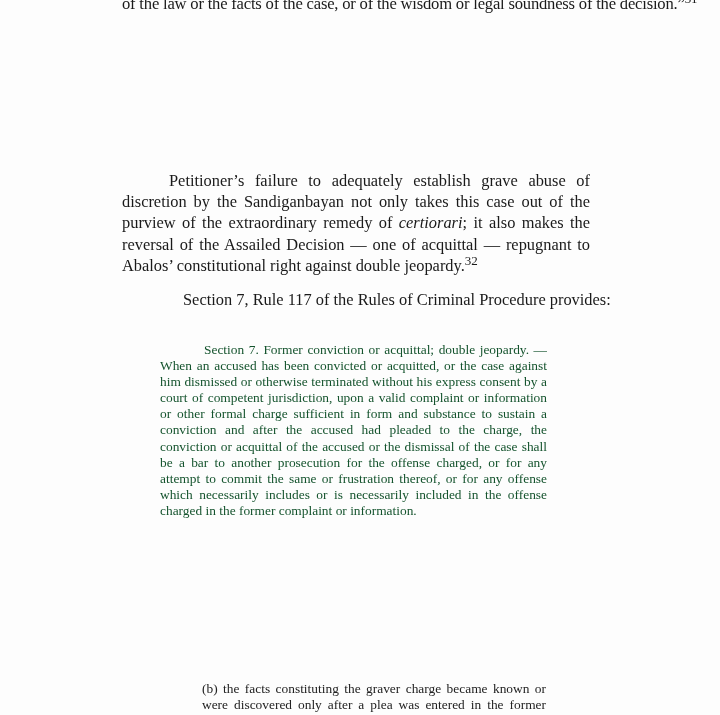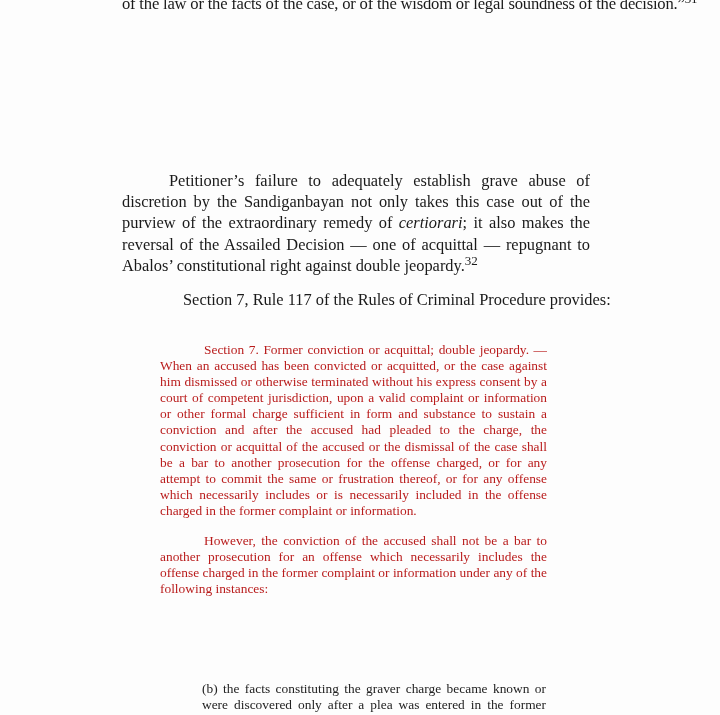--- a/index.html
+++ b/index.html
@@ -66,21 +66,21 @@
       width: 470px;
       font-size: 16.4px;
       line-height: 21px;
       margin-left: 22px;
     }
     .block {
       left: 160px;
       width: 387px;
       font-size: 13.4px;
       line-height: 16.1px;
-      color: #b91c1c;
+      color: #14532d;
     }
     .block-1 { top: 342px; }
     .block-2 { top: 533px; }
     .block-indent { display: inline-block; width: 44px; }
     .sub {
       left: 202px;
       width: 344px;
       font-size: 13.4px;
       line-height: 16.1px;
       color: #222;
@@ -96,18 +96,17 @@
 
   <p class="p quote-tail"><span>of the law or the facts of the case, or of the wisdom or legal soundness of the decision.”</span><sup>31</sup></p>
 
 
   <p class="p body-para"><span class="indent"></span><span>Petitioner’s failure to adequately establish grave abuse of discretion by the Sandiganbayan not only takes this case out of the purview of the extraordinary remedy of </span><em>certiorari</em><span>; it also makes the reversal of the Assailed Decision — one of acquittal — repugnant to Abalos’ constitutional right against double jeopardy.</span><sup>32</sup></p>
 
   <p class="p intro">Section 7, Rule 117 of the Rules of Criminal Procedure provides:</p>
 
   <p class="p block block-1"><span class="block-indent"></span><span>Section 7. Former conviction or acquittal; double jeopardy. — When an accused has been convicted or acquitted, or the case against him dismissed or otherwise terminated without his express consent by a court of competent jurisdiction, upon a valid complaint or information or other formal charge sufficient in form and substance to sustain a conviction and after the accused had pleaded to the charge, the conviction or acquittal of the accused or the dismissal of the case shall be a bar to another prosecution for the offense charged, or for any attempt to commit the same or frustration thereof, or for any offense which necessarily includes or is necessarily included in the offense charged in the former complaint or information.</span></p>
 
-  <p class="p block block-2"><span class="block-indent"></span><span>However, the conviction of the accused shall not be a bar to another prosecution for an offense which necessarily includes the offense charged in the former complaint or information under any of the following instances:</span></p>
 
 
   <p class="p sub sub-b">(b) the facts constituting the graver charge became known or were discovered only after a plea was entered in the former complaint or information;</p>
 
 </div>
 
 </body></html>

